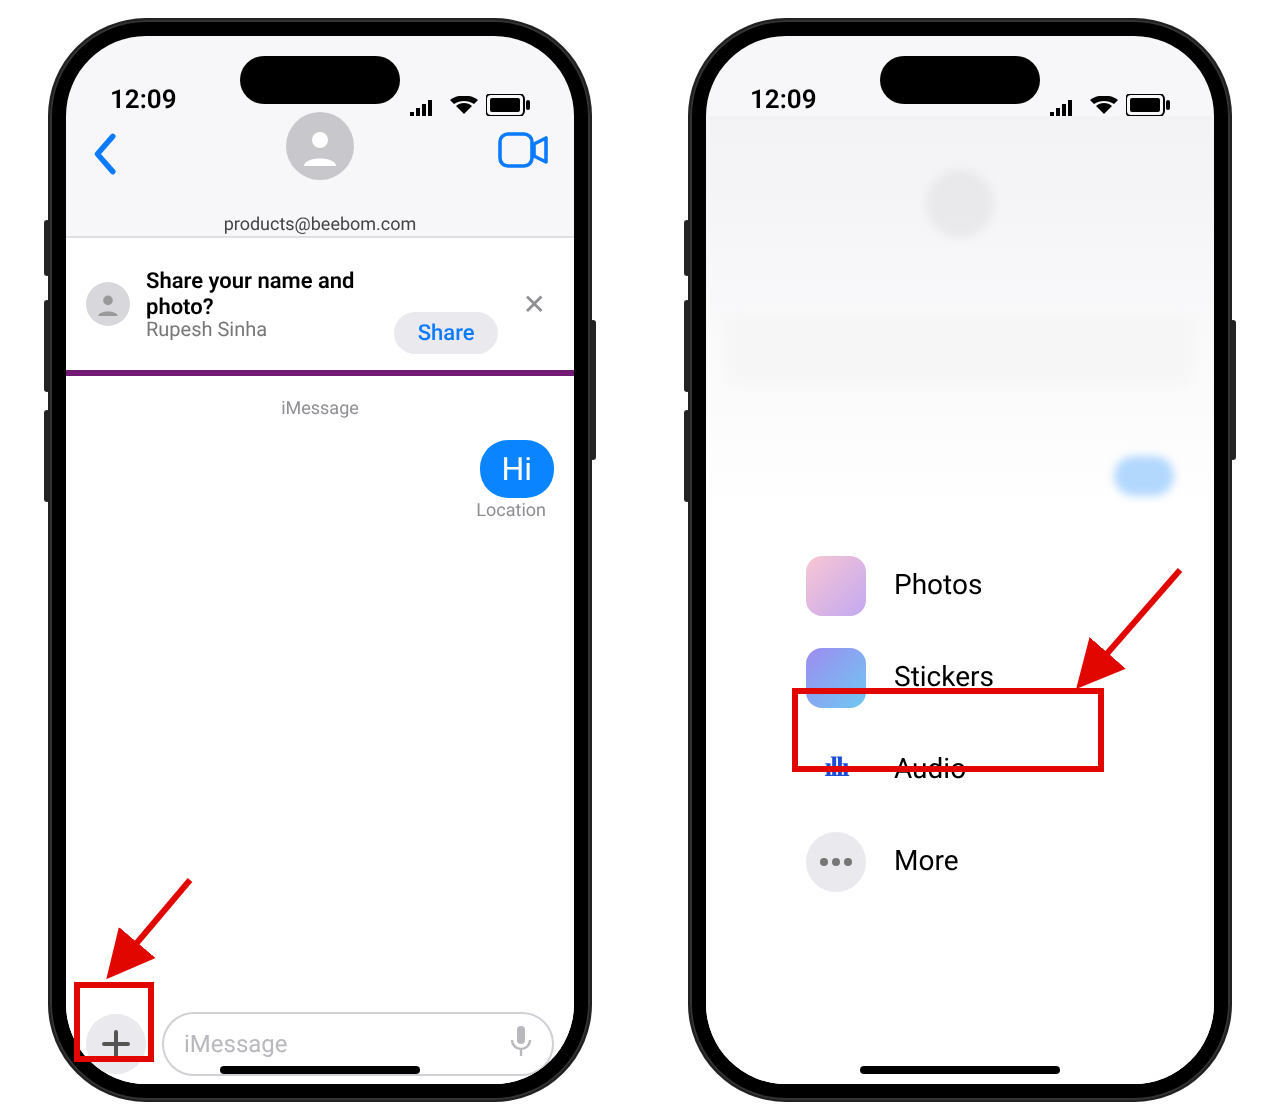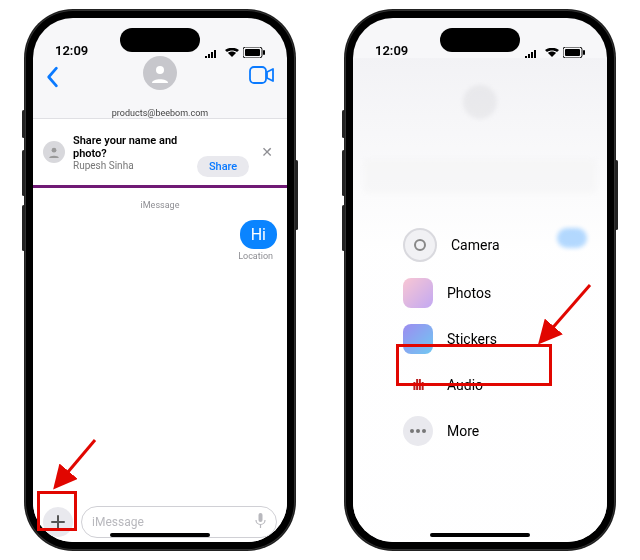--- a/index.html
+++ b/index.html
@@ -128,21 +128,21 @@
     font-size:14px; color:#000;
   }
   .menu-icon {
     width:30px; height:30px; border-radius:50%;
     display:flex; align-items:center; justify-content:center;
     font-size:14px;
   }
   .ic-camera { background:#f1f1f4; border:2px solid #d9d9de; }
   .ic-photos { background:linear-gradient(135deg,#f9c6d3,#c2a8f2); border-radius:8px;}
   .ic-stickers { background:linear-gradient(135deg,#9d8cf0,#6fc8f2); border-radius:8px;}
-  .ic-audio { color:#b91c1c; font-weight:bold; letter-spacing:-1px;}
+  .ic-audio { color:#1d4ed8; font-weight:bold; letter-spacing:-1px;font-family:Liberation Serif, serif;}
   .ic-location { background:#e6f4ea; }
   .ic-more { background:#e9e9ee; color:#555; }
   .red-box { border:3px solid #e10600; position:absolute; }
   .arrow-svg { position:absolute; }
 </style>
 </head>
 <body>
 
 <div class="phone">
   <div class="side-btn sb-left1"></div>
@@ -257,28 +257,20 @@
       <div class="ghost-nav">
         <div style="width:34px;height:34px;border-radius:50%;background:#c7c7cc;"></div>
         <div style="font-size:9px;color:#888;margin-top:2px;">&nbsp;</div>
       </div>
       <div class="ghost-sharebar"></div>
       <div class="ghost-bubble"></div>
     </div>
 
     <div class="menu">
       <div class="menu-item">
-        <div class="menu-icon ic-camera">
-          <svg width="14" height="14" viewBox="0 0 14 14">
-              <circle cx="7" cy="7" r="5" fill="none" stroke="#888" stroke-width="2"></circle>
-            </svg>
-        </div>
-        <span>Camera</span>
-      </div>
-      <div class="menu-item">
         <div class="menu-icon ic-photos"></div>
         <span>Photos</span>
       </div>
       <div class="menu-item">
         <div class="menu-icon ic-stickers"></div>
         <span>Stickers</span>
       </div>
       <div class="menu-item">
         <div class="menu-icon ic-audio">ıllı</div>
         <span>Audio</span>

